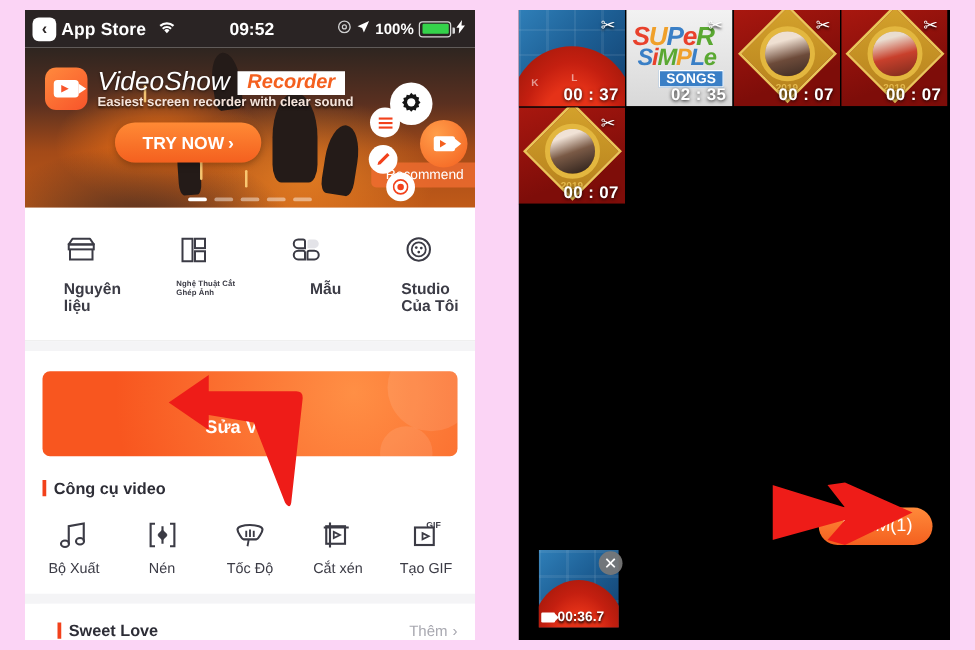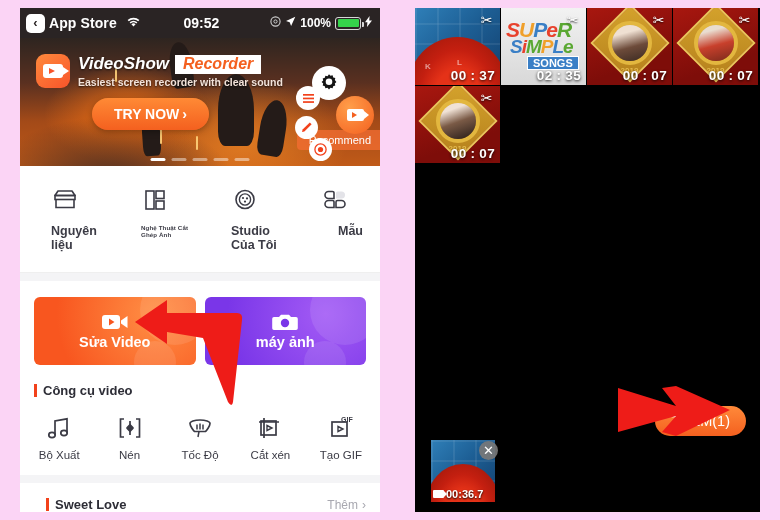--- a/index.html
+++ b/index.html
@@ -83,21 +83,21 @@
     content: ''; position: absolute; right: -6px; top: 2.5px;
     border-top: 4.5px solid transparent; border-bottom: 4.5px solid transparent;
     border-left: 6px solid #fff;
   }
   .vs-logo .cam:before {
     content: ''; position: absolute; left: 6px; top: 3.5px;
     border-top: 3.5px solid transparent; border-bottom: 3.5px solid transparent;
     border-left: 6px solid #f8542a;
   }
   .banner-titlerow { position: absolute; left: 58px; top: 16px; display: flex; align-items: center; gap: 6px; }
-  .b-title1 { color: #fff; font-size: 17px; font-style: italic; font-weight: bold; text-shadow: 0 1px 2px rgba(0,0,0,.6); }
+  .b-title1 { color: #fff; font-size: 21px; font-style: italic; font-weight: normal; text-shadow: 0 1px 2px rgba(0,0,0,.6); }
   .b-title2 {
     background: #fff; color: #f4601f; font-size: 16px; font-style: italic; font-weight: bold;
     padding: 0px 8px 1px 8px;
   }
   .b-sub {
     position: absolute; left: 58px; top: 38px; color: #f3e3da;
     font-size: 10.5px; font-weight: bold; text-shadow: 0 1px 2px rgba(0,0,0,.7);
   }
   .try-now {
     position: absolute; left: 72px; top: 60px;
@@ -386,68 +386,57 @@
               <rect x="6" y="3" width="8" height="18" fill="none" stroke="#3b3b45" stroke-width="1.6"></rect>
               <rect x="16" y="3" width="8" height="7.5" fill="none" stroke="#3b3b45" stroke-width="1.6"></rect>
               <rect x="16" y="13" width="8" height="8" fill="none" stroke="#3b3b45" stroke-width="1.6"></rect>
             </svg>
         </span>
         <span class="nlabel tiny">Nghệ Thuật Cắt Ghép Ảnh</span>
       </div>
       <div class="navcell">
         <span class="nicon">
           <svg width="30" height="26" viewBox="0 0 30 26">
+              <path d="M8.5 3.5a3.5 3.5 0 0 0 0 7H14V5a1.5 1.5 0 0 0-1.5-1.5z" fill="none" stroke="#3b3b45" stroke-width="1.6"></path>
+              <path d="M21.5 3.5a3.5 3.5 0 0 1 0 7H16V5a1.5 1.5 0 0 1 1.5-1.5z" fill="#e3e3e8"></path>
+              <path d="M8.5 12.5a3.5 3.5 0 0 0 0 7H14V14a1.5 1.5 0 0 0-1.5-1.5z" fill="none" stroke="#3b3b45" stroke-width="1.6"></path>
+              <path d="M21.5 12.5a3.5 3.5 0 0 1 0 7H16V14a1.5 1.5 0 0 1 1.5-1.5z" fill="none" stroke="#3b3b45" stroke-width="1.6"></path>
+            </svg>
+        </span>
+        <span class="nlabel">Mẫu</span>
+      </div>
+      <div class="navcell">
+        <span class="nicon">
+          <svg width="30" height="26" viewBox="0 0 30 26">
               <circle cx="15" cy="11.5" r="9" fill="none" stroke="#3b3b45" stroke-width="1.6"></circle>
               <circle cx="15" cy="11.5" r="5.6" fill="none" stroke="#3b3b45" stroke-width="1.4"></circle>
               <circle cx="13" cy="10" r="1.1" fill="#3b3b45"></circle>
               <circle cx="17" cy="10.4" r="1.1" fill="#3b3b45"></circle>
               <circle cx="15" cy="13.6" r="1.1" fill="#3b3b45"></circle>
             </svg>
         </span>
         <span class="nlabel">Studio Của Tôi</span>
-      </div>
-      <div class="navcell">
-        <span class="nicon">
-          <svg width="30" height="26" viewBox="0 0 30 26">
-              <path d="M8.5 3.5a3.5 3.5 0 0 0 0 7H14V5a1.5 1.5 0 0 0-1.5-1.5z" fill="none" stroke="#3b3b45" stroke-width="1.6"></path>
-              <path d="M21.5 3.5a3.5 3.5 0 0 1 0 7H16V5a1.5 1.5 0 0 1 1.5-1.5z" fill="#e3e3e8"></path>
-              <path d="M8.5 12.5a3.5 3.5 0 0 0 0 7H14V14a1.5 1.5 0 0 0-1.5-1.5z" fill="none" stroke="#3b3b45" stroke-width="1.6"></path>
-              <path d="M21.5 12.5a3.5 3.5 0 0 1 0 7H16V14a1.5 1.5 0 0 1 1.5-1.5z" fill="none" stroke="#3b3b45" stroke-width="1.6"></path>
-            </svg>
-        </span>
-        <span class="nlabel">Mẫu</span>
       </div>
     </div>
 
     <div class="sep"></div>
 
     <div class="cards">
       <div class="card orange">
         <span class="bub" style="width:70px;height:70px;right:-14px;top:-22px;"></span>
         <span class="bub" style="width:42px;height:42px;right:20px;bottom:-18px;"></span>
         <span class="cardicon">
           <svg width="28" height="20" viewBox="0 0 28 20">
               <rect x="1" y="3" width="18" height="14" rx="3" fill="#fff"></rect>
               <path d="M20 8.5 26.5 4v12L20 11.5z" fill="#fff"></path>
               <path d="M8 6.5 13.5 10 8 13.5z" fill="#f8561f"></path>
             </svg>
         </span>
         <span class="clabel">Sửa Video</span>
       </div>
-      <div class="card purple">
-        <span class="bub" style="width:70px;height:70px;right:-14px;top:-22px;"></span>
-        <span class="bub" style="width:42px;height:42px;right:20px;bottom:-18px;"></span>
-        <span class="cardicon">
-          <svg width="28" height="20" viewBox="0 0 28 20">
-              <path d="M3 5h5l2-2.2h8L20 5h5a1.8 1.8 0 0 1 1.8 1.8v9.4A1.8 1.8 0 0 1 25 18H3a1.8 1.8 0 0 1-1.8-1.8V6.8A1.8 1.8 0 0 1 3 5z" fill="#fff"></path>
-              <circle cx="14" cy="11" r="4.2" fill="#7a36e8"></circle>
-            </svg>
-        </span>
-        <span class="clabel">máy ảnh</span>
-      </div>
     </div>
 
     <div class="sec-head">
       <span class="sec-bar"></span>
       <span class="sec-title">Công cụ video</span>
     </div>
     <div class="toolsrow">
       <div class="toolcell">
         <span class="ticon">
           <svg width="26" height="24" viewBox="0 0 26 24">

